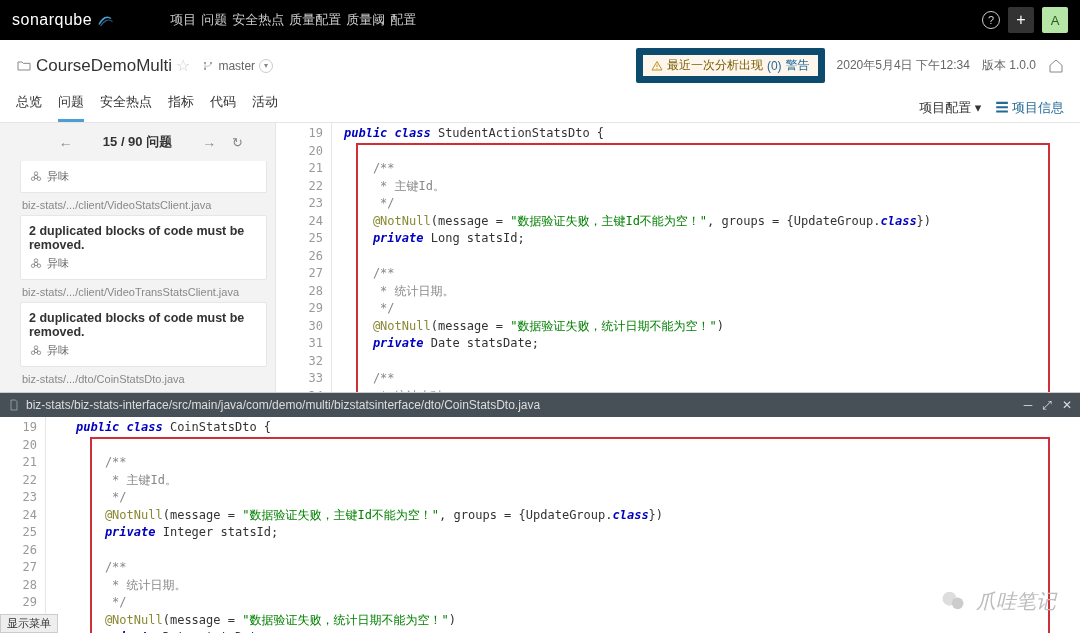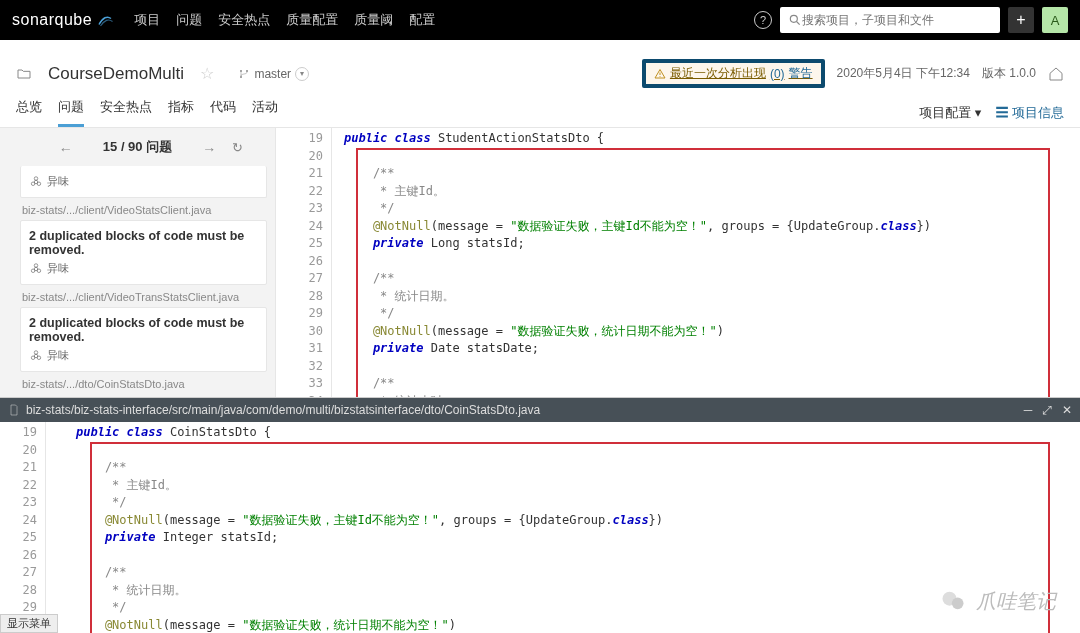--- a/index.html
+++ b/index.html
@@ -2,40 +2,40 @@
 <html><head>
 <meta charset="utf-8">
 <style>
 * { margin: 0; padding: 0; box-sizing: border-box; }
 body { font-family: -apple-system, BlinkMacSystemFont, "Segoe UI", Helvetica, Arial, sans-serif; font-size: 13px; background: #fff; color: #333; overflow: hidden; width: 1080px; height: 633px; position: relative; }
 
 
 .topnav { background: #000; height: 40px; display: flex; align-items: center; padding: 0 12px; color: #ccc; }
 .logo { font-weight: 400; letter-spacing: 0.5px; color: #fff; font-size: 16px; margin-right: 20px; display: flex; align-items: center; }
 .logo svg { margin-left: 4px; }
-.nav-items { display: flex; gap: 16px; }
+.nav-items { display: flex; gap: 5px; margin-left: 36px; }
 .nav-item { color: #ccc; font-size: 13px; cursor: pointer; }
 .topnav-right { margin-left: auto; display: flex; align-items: center; gap: 8px; }
 .help-icon { width: 18px; height: 18px; border: 1.5px solid #ccc; border-radius: 50%; display: flex; align-items: center; justify-content: center; font-size: 11px; color: #ccc; cursor: pointer; }
 .search-box { background: #fff; border-radius: 2px; height: 26px; width: 220px; display: flex; align-items: center; padding: 0 8px; }
 .search-box input { border: none; outline: none; font-size: 12px; flex: 1; }
 .plus-btn { width: 26px; height: 26px; background: #333; color: #fff; border-radius: 2px; display: flex; align-items: center; justify-content: center; font-size: 16px; cursor: pointer; }
 .user-badge { width: 26px; height: 26px; background: #b5e6a8; color: #2a5a1a; border-radius: 2px; display: flex; align-items: center; justify-content: center; font-size: 13px; font-weight: 500; }
 
 
 .project-header { background: #fff; border-bottom: 1px solid #e6e6e6; padding: 8px 16px 0 16px; }
-.project-title-row { display: flex; align-items: center; gap: 16px; margin-top: 11px; }
+.project-title-row { display: flex; align-items: center; gap: 4px; }
 .proj-icon { width: 16px; height: 16px; display:inline-flex; }
 .proj-name { font-size: 17px; font-weight: 400; color: #333; }
 .star { color: #ccc; font-size: 16px; cursor: pointer; }
 .branch { color: #666; font-size: 12px; margin-left: 8px; display:flex; align-items:center; gap:4px;}
 .branch-icon { color:#888; }
 .branch-drop { width:14px; height:14px; border:1px solid #ccc; border-radius:50%; display:inline-flex; align-items:center; justify-content:center; font-size:8px; color:#888;}
 .project-right { margin-left: auto; display:flex; align-items:center; gap:12px; font-size:12px; color:#666; }
-.warn-badge { display:flex; align-items:center; gap:4px; background:#fdf6ec; border:4px solid #0c4a6e; border-radius:2px; padding:2px 8px; color:#7a5c00;text-decoration:underline;}
+.warn-badge { display:flex; align-items:center; gap:4px; background:#fdf6ec; border:7px solid #0c4a6e; border-radius:2px; padding:2px 8px; color:#7a5c00;}
 .warn-link { color:#236a97; }
 .home-icon { color:#888; cursor:pointer; }
 
 .project-tabs { display:flex; gap:16px; margin-top:10px; font-size:13px; }
 .ptab { padding-bottom:8px; color:#333; cursor:pointer; }
 .ptab.active { border-bottom:3px solid #4b9fd5; color:#333; font-weight:500;}
 .ptab-right { margin-left:auto; display:flex; gap:14px; align-items:center; color:#333;}
 
 
 .body-upper { display:flex; height: 270px; background:#f3f3f3; border-bottom:1px solid #ccc; }
@@ -95,27 +95,20 @@
   <div class="nav-items" id="nav-items">
       <span class="nav-item">项目</span>
       <span class="nav-item">问题</span>
       <span class="nav-item">安全热点</span>
       <span class="nav-item">质量配置</span>
       <span class="nav-item">质量阈</span>
       <span class="nav-item">配置</span>
     </div>
   <div class="topnav-right">
     <div class="help-icon">?</div>
-    <div class="search-box">
-      <svg width="14" height="14" viewBox="0 0 24 24">
-          <circle cx="10" cy="10" r="6" stroke="#888" stroke-width="2" fill="none"></circle>
-          <line x1="15" y1="15" x2="20" y2="20" stroke="#888" stroke-width="2"></line>
-        </svg>
-      <input type="text" placeholder="搜索项目，子项目和文件" style="">
-    </div>
     <div class="plus-btn">+</div>
     <div class="user-badge">A</div>
   </div>
 </div>
 
 <div class="project-header">
   <div class="project-title-row">
     <svg class="proj-icon" viewBox="0 0 24 24">
         <path d="M3 6h6l2 2h10v10H3z" stroke="#888" stroke-width="1.5" fill="none"></path>
       </svg>

